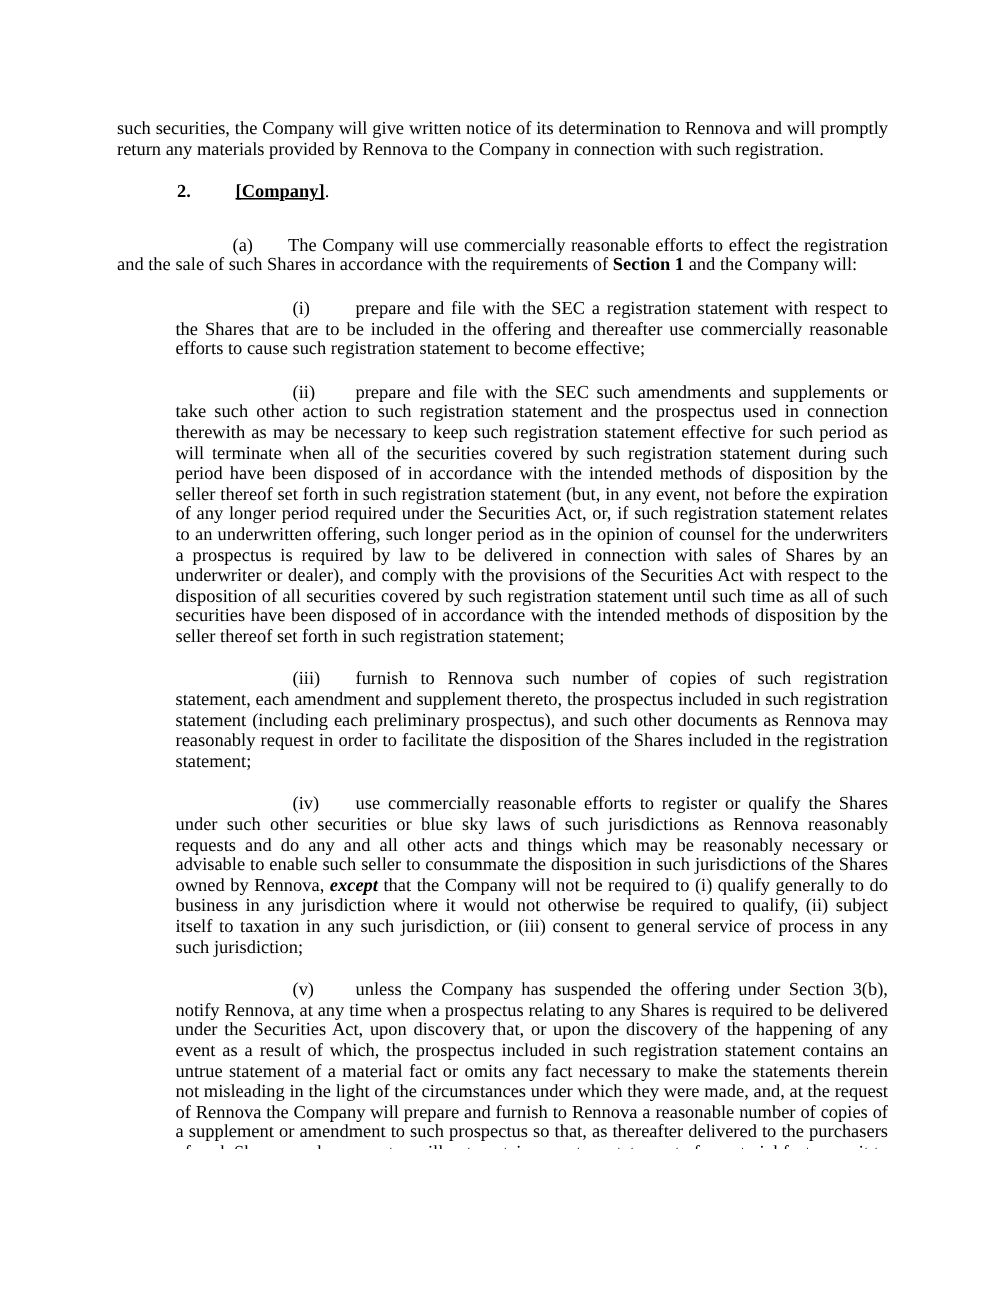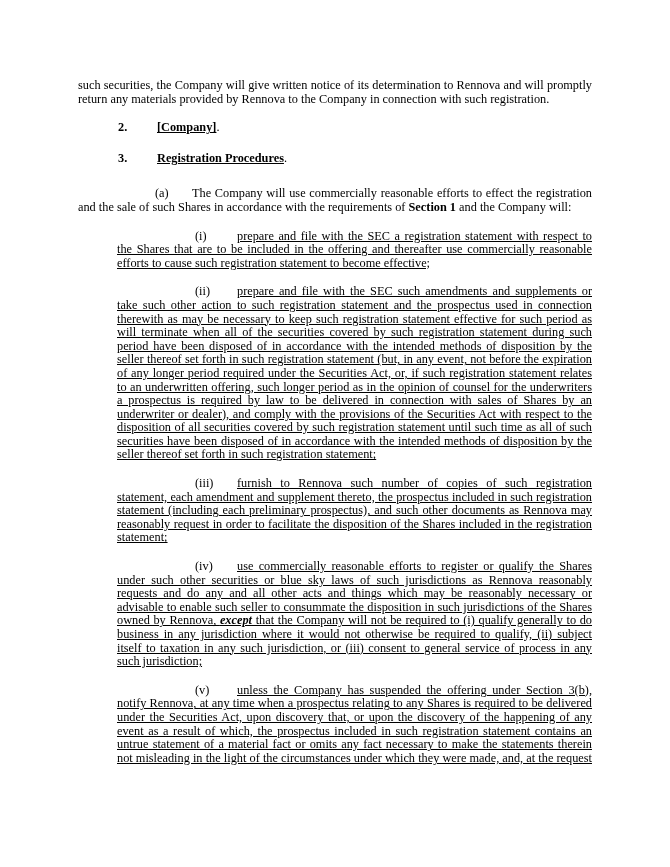--- a/index.html
+++ b/index.html
@@ -50,21 +50,20 @@
   }
   .a-label {
     display: inline-block;
     width: 37px;
     text-indent: 0;
   }
   
   .sub-item {
     margin-left: 39px;
     text-indent: 78px;
-    text-decoration: underline;
   }
   .sub-label {
     display: inline-block;
     width: 42px;
     text-indent: 0;
   }
   b.bold-ref {
     font-weight: bold;
   }
   .except-em {
@@ -76,23 +75,20 @@
 <body>
 
 <div class="page">
 
   <p class="para-intro">such securities, the Company will give written notice of its determination to Rennova and will promptly return any materials provided by Rennova to the Company in connection with such registration.</p>
 
   <p class="section-line">
     <span class="sec-num">2.</span><span class="sec-title">[Company]</span><span>.</span>
   </p>
 
-  <p class="section-line">
-    <span class="sec-num">3.</span><span class="sec-title">Registration Procedures</span><span>.</span>
-  </p>
 
   <p class="para-a">
     <span class="a-label">(a)</span><span>The Company will use commercially reasonable efforts to effect the registration and the sale of such Shares in accordance with the requirements of </span><b class="bold-ref">Section 1</b><span> and the Company will:</span>
   </p>
 
   <p class="sub-item">
     <span class="sub-label">(i)</span><span>prepare and file with the SEC a registration statement with respect to the Shares that are to be included in the offering and thereafter use commercially reasonable efforts to cause such registration statement to become effective;</span>
   </p>
 
   <p class="sub-item">

